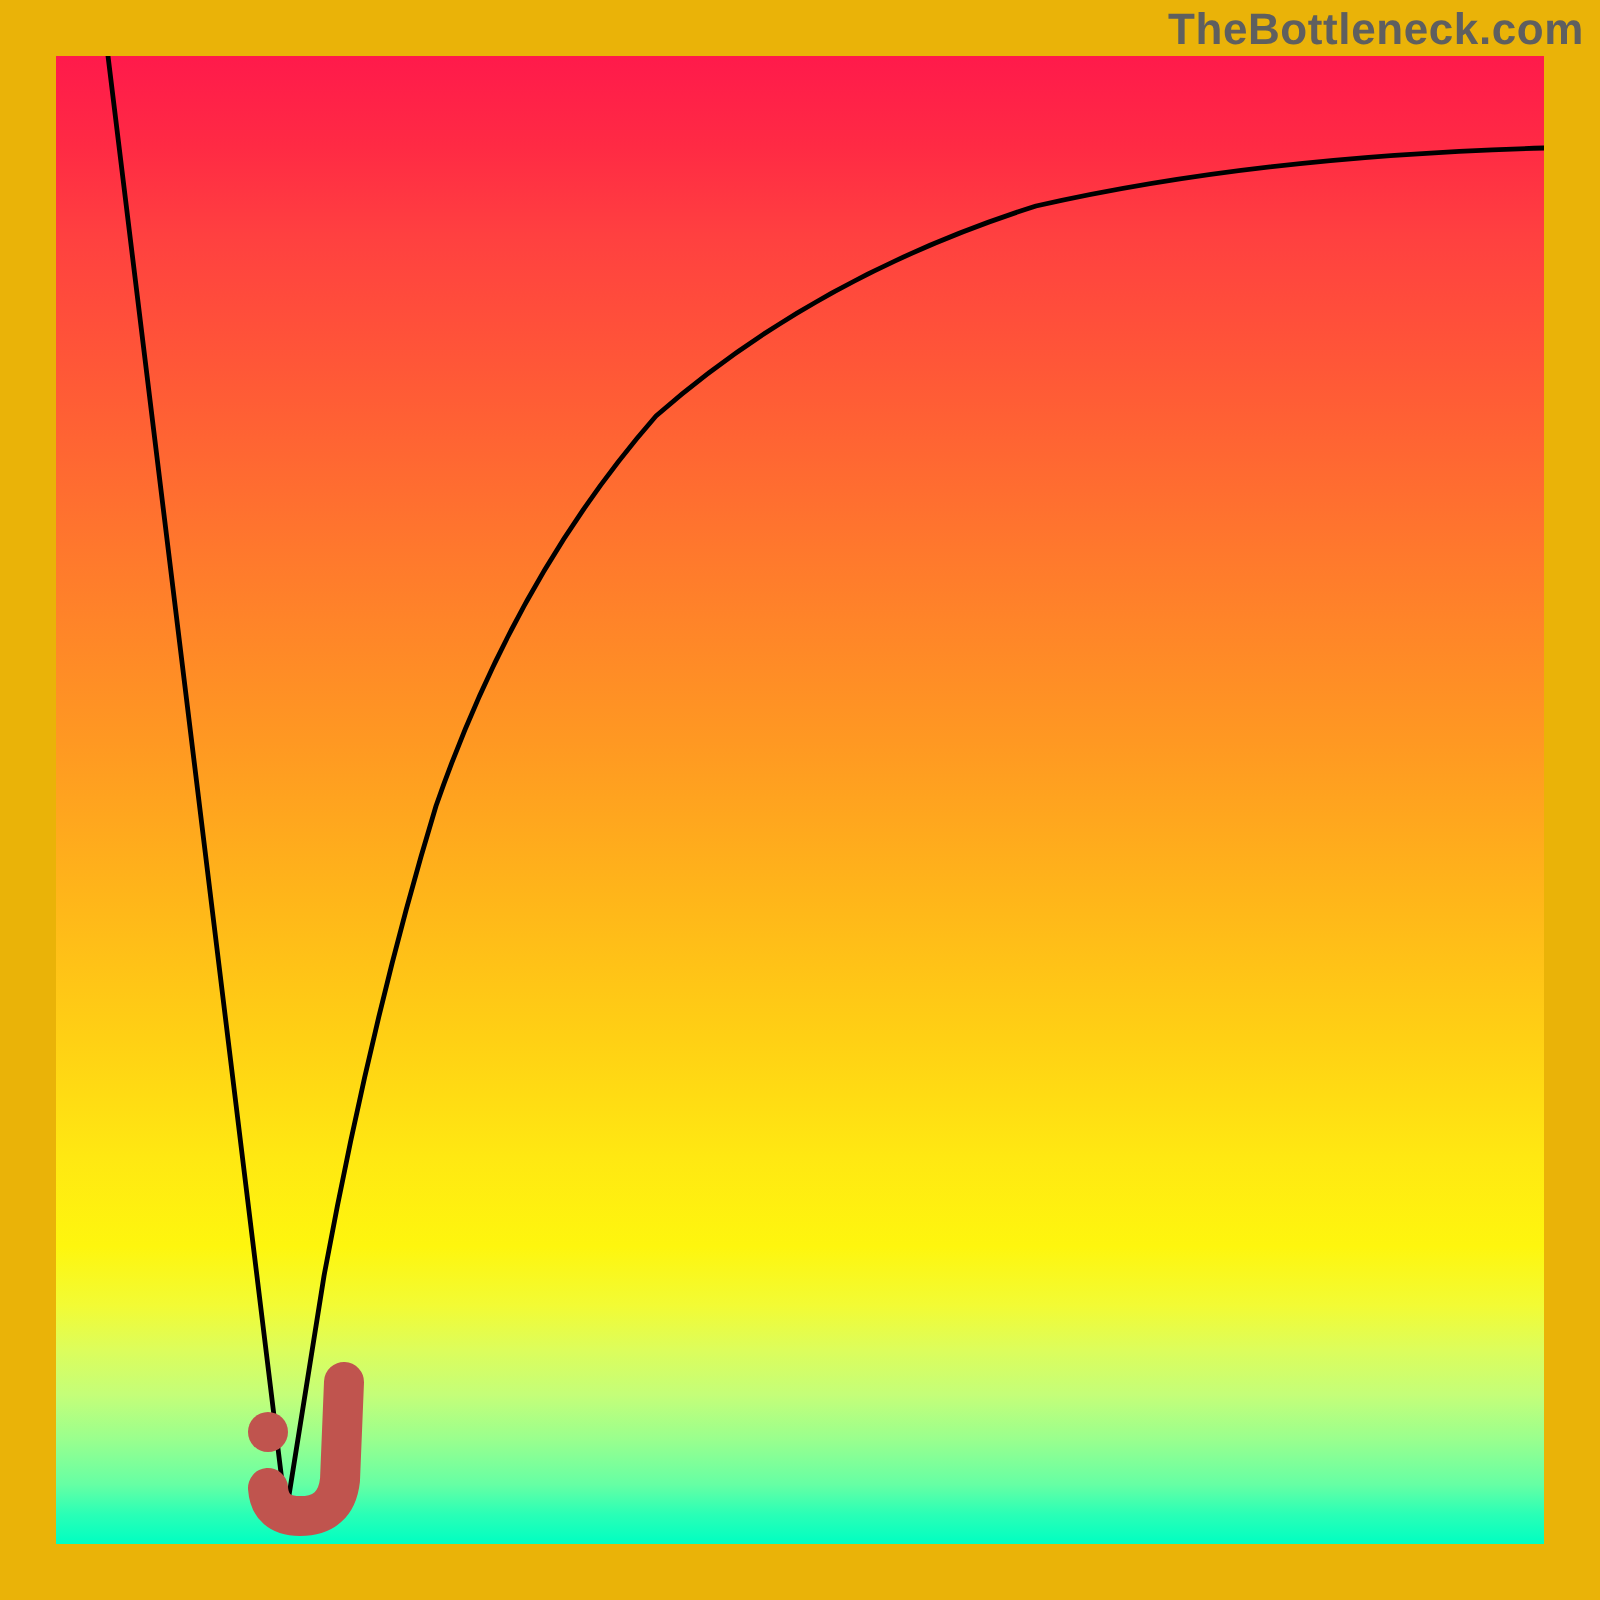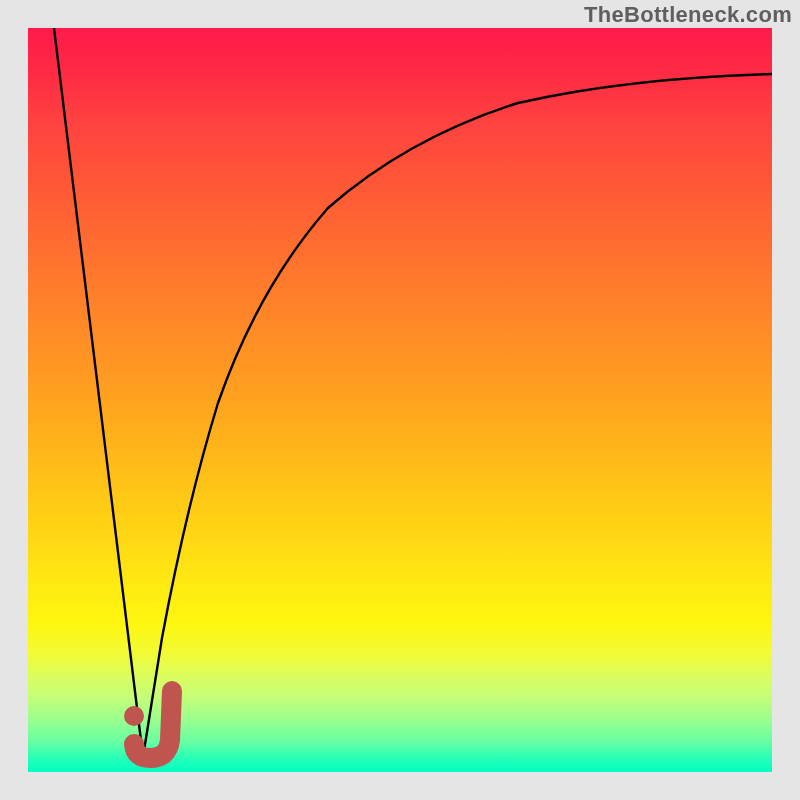--- a/index.html
+++ b/index.html
@@ -8,21 +8,21 @@
     width: 800px;
     height: 800px;
     overflow: hidden;
     background: #000;
     font-family: Arial, Helvetica, sans-serif;
   }
   .frame {
     position: relative;
     width: 800px;
     height: 800px;
-    background: #e5e5e5;
+    background: #eab308;
     text-decoration: underline;
   }
   .watermark {
     position: absolute;
     top: 2px;
     right: 8px;
     font-size: 22px;
     font-weight: 600;
     color: #5f5f5f;
     letter-spacing: 0.3px;

